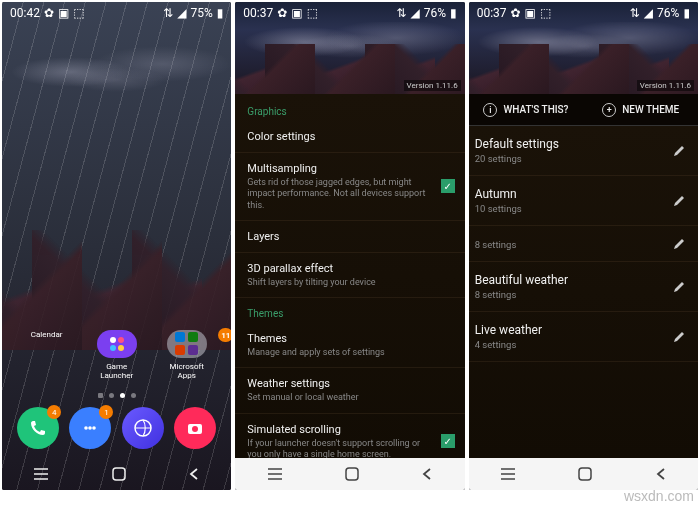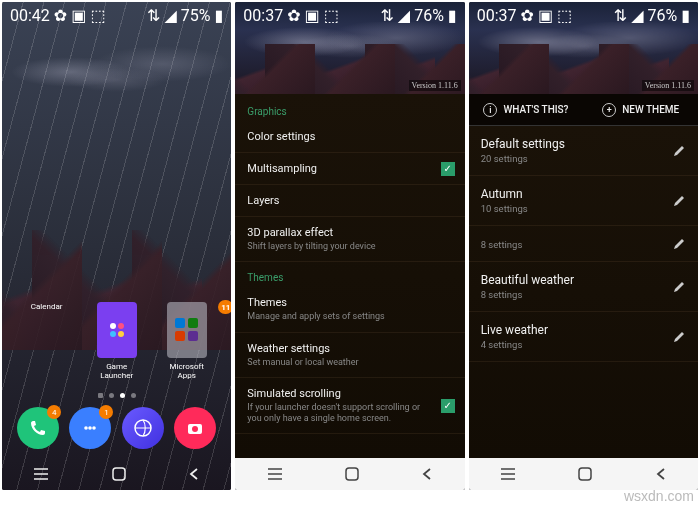--- a/index.html
+++ b/index.html
@@ -15,21 +15,21 @@
   .phone {
     width: 230px; height: 488px;
     background: #0a0a10;
     position: relative;
     overflow: hidden;
     border-radius: 2px;
   }
   
   .status {
     display: flex; justify-content: space-between; align-items: center;
-    padding: 4px 8px; font-size: 16px; color: #fff;
+    padding: 4px 8px; font-size: 12px; color: #fff;
     position: relative; z-index: 5;
   }
   .status .left, .status .right { display: flex; gap: 4px; align-items: center; }
   
   .wallpaper {
     position: absolute; inset: 0;
     background: linear-gradient(#1a2238 0%, #2a3150 30%, #1a1520 100%);
     overflow: hidden;
   }
   .clouds {
@@ -53,21 +53,21 @@
   .phone1 .clouds { top: 30px; height: 80px; opacity: 0.8; }
   .rain::before {
     content:""; position:absolute; inset:0;
     background-image: repeating-linear-gradient(105deg, rgba(255,255,255,0.15) 0 1px, transparent 1px 20px);
   }
   .phone2 .wallpaper, .phone3 .wallpaper { height: 92px; }
   .phone2 .mountains, .phone3 .mountains { bottom: 0; height: 50px; }
   .version {
     position: absolute; right: 4px; top: 78px;
     background: rgba(0,0,0,0.5); color: #ccc;
-    font-size: 8px; padding: 1px 3px; z-index: 4; font-family: Liberation Serif, serif;
+    font-size: 8px; padding: 1px 3px; z-index: 4;
   }
   .settings-body {
     position: absolute; top: 92px; left:0; right:0; bottom: 32px;
     background: linear-gradient(#1a1208, #120c04);
     overflow: hidden;
     padding: 2px 0;
   }
   .section-header {
     color: #3a9d6a; font-size: 10px; padding: 10px 12px 4px;
   }
@@ -95,37 +95,37 @@
   }
   .circ-icon {
     width:14px; height:14px; border:1.5px solid #ccc; border-radius:50%;
     display:flex; align-items:center; justify-content:center; font-size:9px;
   }
   .themes-body {
     position:absolute; top:124px; left:0; right:0; bottom:32px;
     background: linear-gradient(#1a1208, #120c04);
   }
   .trow {
-    padding: 11px 12px; border-bottom:1px solid rgba(80,60,40,0.3);
+    padding: 11px 6px; border-bottom:1px solid rgba(80,60,40,0.3);
     position:relative;
   }
   .trow .name { color:#f0f0f0; font-size:12px; }
   .trow .count { color:#888; font-size:9.5px; margin-top:2px; }
   .pencil {
     position:absolute; right:12px; top:50%; transform:translateY(-50%);
     color:#ccc;
   }
   
   .home-apps {
     position:absolute; bottom:110px; left:0; right:0;
     display:flex; justify-content:center; gap:18px;
     z-index:3;
   }
   .app { display:flex; flex-direction:column; align-items:center; gap:4px; width:52px;}
-  .app-icon { width:40px; height:56px; border-radius:4px; display:flex; align-items:center; justify-content:center; font-size:16px; font-weight:bold;}
+  .app-icon { width:40px; height:28px; border-radius:16px; display:flex; align-items:center; justify-content:center; font-size:16px; font-weight:bold;}
   .app-label { color:#fff; font-size:8px; text-align:center; }
   .dots { position:absolute; bottom:92px; left:0; right:0; display:flex; justify-content:center; gap:6px; z-index:3;}
   .dot { width:5px; height:5px; border-radius:50%; background:rgba(255,255,255,0.4);}
   .dot.active { background:#fff; }
   .dot.home { border-radius:1px; }
   .dock {
     position:absolute; bottom:34px; left:0; right:0; height:56px;
     display:flex; justify-content:space-around; align-items:center;
     padding: 0 10px; z-index:3;
   }
@@ -275,20 +275,21 @@
   </div>
   <div class="version">Version 1.11.6</div>
 
   <div class="settings-body">
     <div class="section-header">Graphics</div>
     <div class="srow">
       <div class="title">Color settings</div>
     </div>
     <div class="srow">
       <div class="title">Multisampling</div>
+      <div class="sub">Gets rid of those jagged edges, but might impact performance. Not all devices support this.</div>
       <div class="check">✓</div>
     </div>
     <div class="srow">
       <div class="title">Layers</div>
     </div>
     <div class="srow">
       <div class="title">3D parallax effect</div>
       <div class="sub">Shift layers by tilting your device</div>
     </div>
     <div class="section-header">Themes</div>

